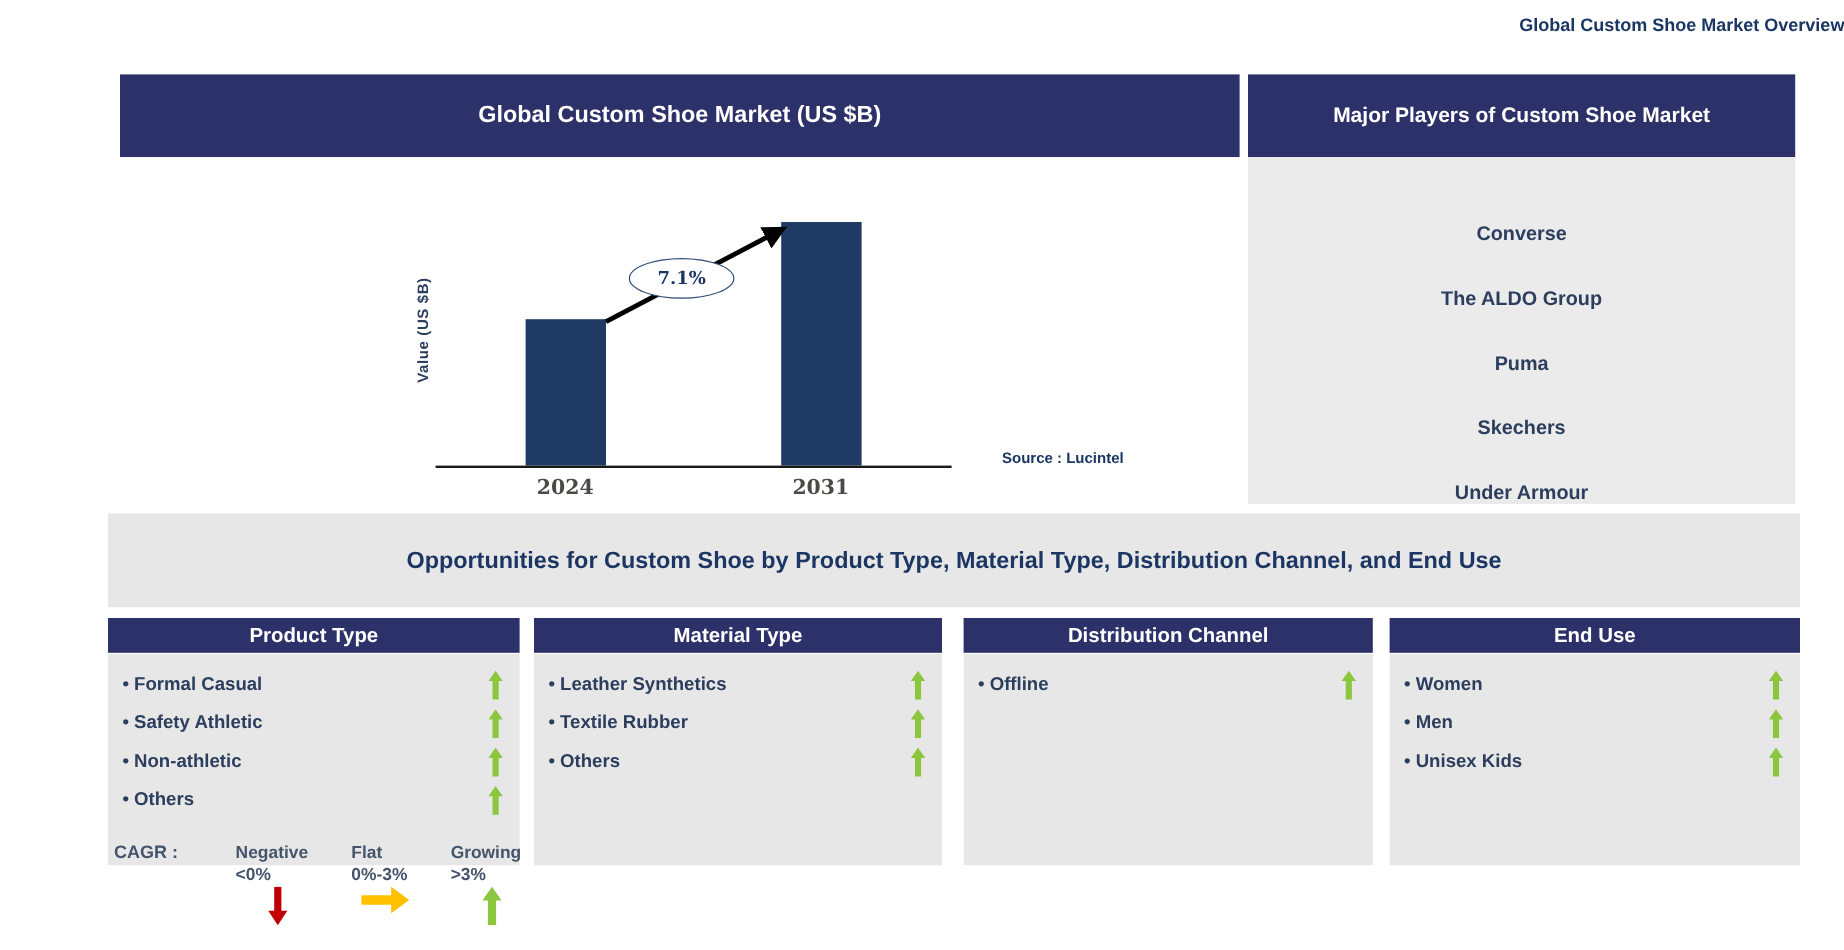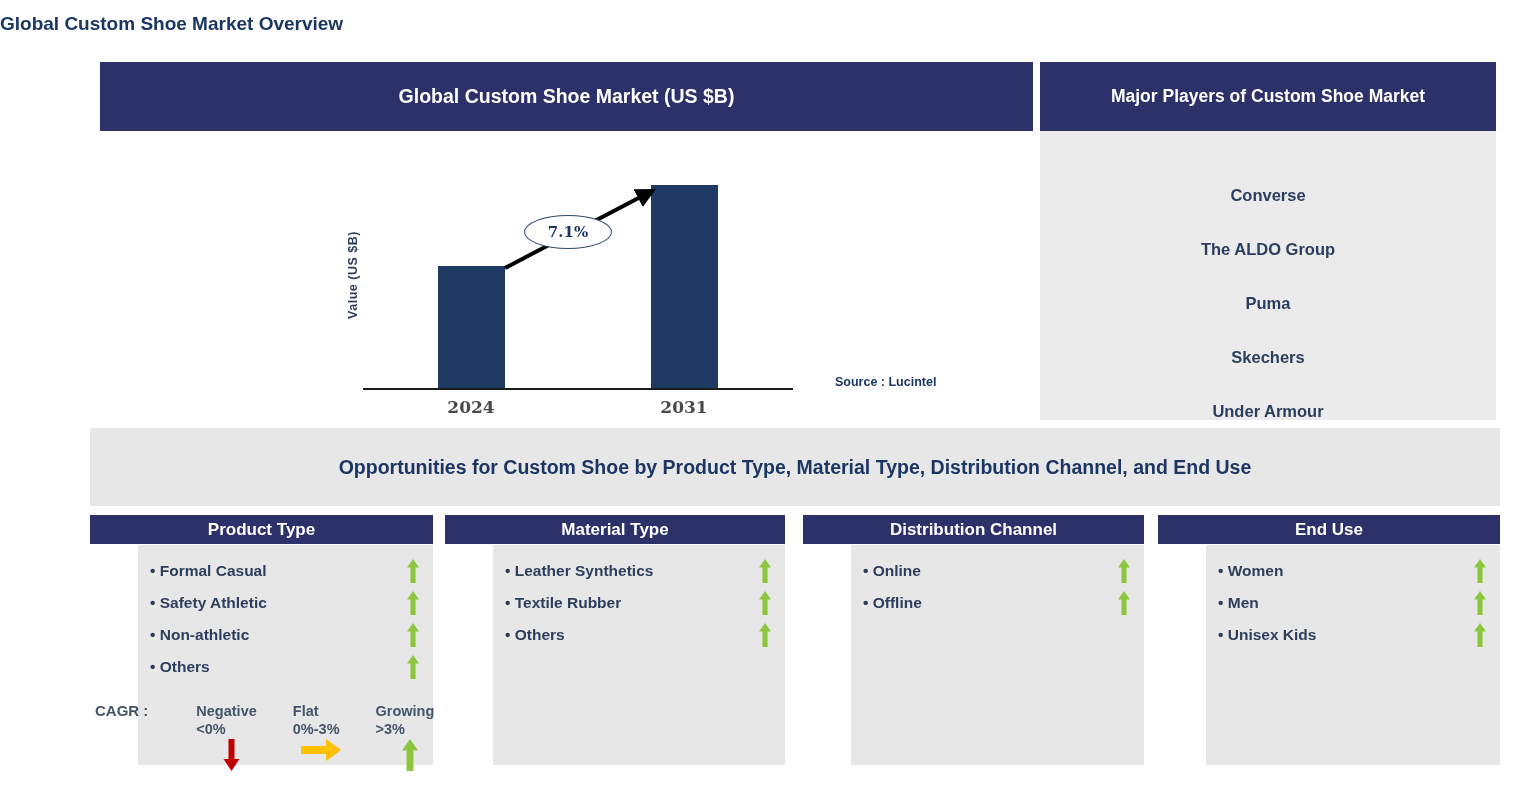--- a/index.html
+++ b/index.html
@@ -1,20 +1,20 @@
 <!DOCTYPE html>
 <html><head>
 <meta charset="utf-8">
 <style>
   * { margin:0; padding:0; box-sizing:border-box; }
   body { font-family:"Liberation Sans", sans-serif; background:#ffffff; }
   .canvas { position:relative; width:1537px; height:792px; background:#ffffff; overflow:hidden; }
 
-  .main-title { position:absolute; top:13px; left:0; width:100%; text-align:left;
-    font-size:19px; font-weight:bold; color:#1c3664; }
+  .main-title { position:absolute; top:13px; left:0; width:100%; text-align:right;
+    font-size:15px; font-weight:bold; color:#1c3664; }
 
   .panel-header { background:#2d3169; color:#ffffff; font-weight:bold;
     display:flex; align-items:center; justify-content:center; text-align:center; }
 
   .chart-header { position:absolute; left:100px; top:62px; width:933px; height:69px; font-size:19.5px; }
 
   .players-panel { position:absolute; left:1040px; top:62px; width:456px; height:358px; }
   .players-header { width:100%; height:69px; font-size:17.5px; }
   .players-body { width:100%; height:289px; background:#ebebeb; padding-top:37px; }
   .player { text-align:center; font-size:16.5px; font-weight:bold; color:#2c3e5d; height:54px;
@@ -38,21 +38,21 @@
   .tick-b { left:544px; }
   .source-note { position:absolute; left:735px; top:244px; font-size:12.5px; font-weight:bold; color:#1c3664; }
 
   .opp-band { position:absolute; left:90px; top:428px; width:1410px; height:78px; background:#e8e7e7;
     display:flex; align-items:center; justify-content:center;
     font-size:19.5px; font-weight:bold; color:#1c3664; }
 
   .opp-col { position:absolute; top:515px; }
   .opp-header { height:29px; background:#2d3169; color:#ffffff; font-size:17px; font-weight:bold;
     display:flex; align-items:center; justify-content:center; }
-  .opp-body { margin-top:1px; height:220px; background:#e8e7e7; padding:10px 14px 0 12px;margin-left:48px; }
+  .opp-body { margin-top:1px; height:176px; background:#e8e7e7; padding:10px 14px 0 12px; }
   .opp-item { display:flex; align-items:center; justify-content:space-between; height:32px; }
   .opp-label { font-size:15.5px; font-weight:bold; color:#2c3e5d; }
   .up-arrow { display:flex; align-items:center; }
 
   .cagr-legend { position:absolute; left:95px; top:702px; display:flex; align-items:flex-start; }
   .legend-label { font-size:15px; font-weight:bold; color:#44546a; margin-right:48px; }
   .legend-entry { display:flex; align-items:center; margin-right:26px;flex-direction:column; }
   .legend-text { font-size:14.5px; font-weight:bold; color:#44546a; line-height:18px; margin-right:10px; }
   .legend-icon { display:flex; align-items:center; margin-top:1px; }
 </style>
@@ -166,28 +166,20 @@
                 <polygon points="7,0 14,10 10,10 10,28 4,28 4,10 0,10" fill="#8cc63f"></polygon>
               </svg>
             </span>
           </div>
         </div>
       </div>
       <div class="opp-col" style="left: 803px; width: 341px;">
         <div class="opp-header">Distribution Channel</div>
         <div class="opp-body">
           <div class="opp-item">
-            <span class="opp-label">• Online</span>
-            <span class="up-arrow">
-              <svg width="12" height="26" viewBox="0 0 14 28">
-                <polygon points="7,0 14,10 10,10 10,28 4,28 4,10 0,10" fill="#8cc63f"></polygon>
-              </svg>
-            </span>
-          </div>
-          <div class="opp-item">
             <span class="opp-label">• Offline</span>
             <span class="up-arrow">
               <svg width="12" height="26" viewBox="0 0 14 28">
                 <polygon points="7,0 14,10 10,10 10,28 4,28 4,10 0,10" fill="#8cc63f"></polygon>
               </svg>
             </span>
           </div>
         </div>
       </div>
       <div class="opp-col" style="left: 1158px; width: 342px;">

